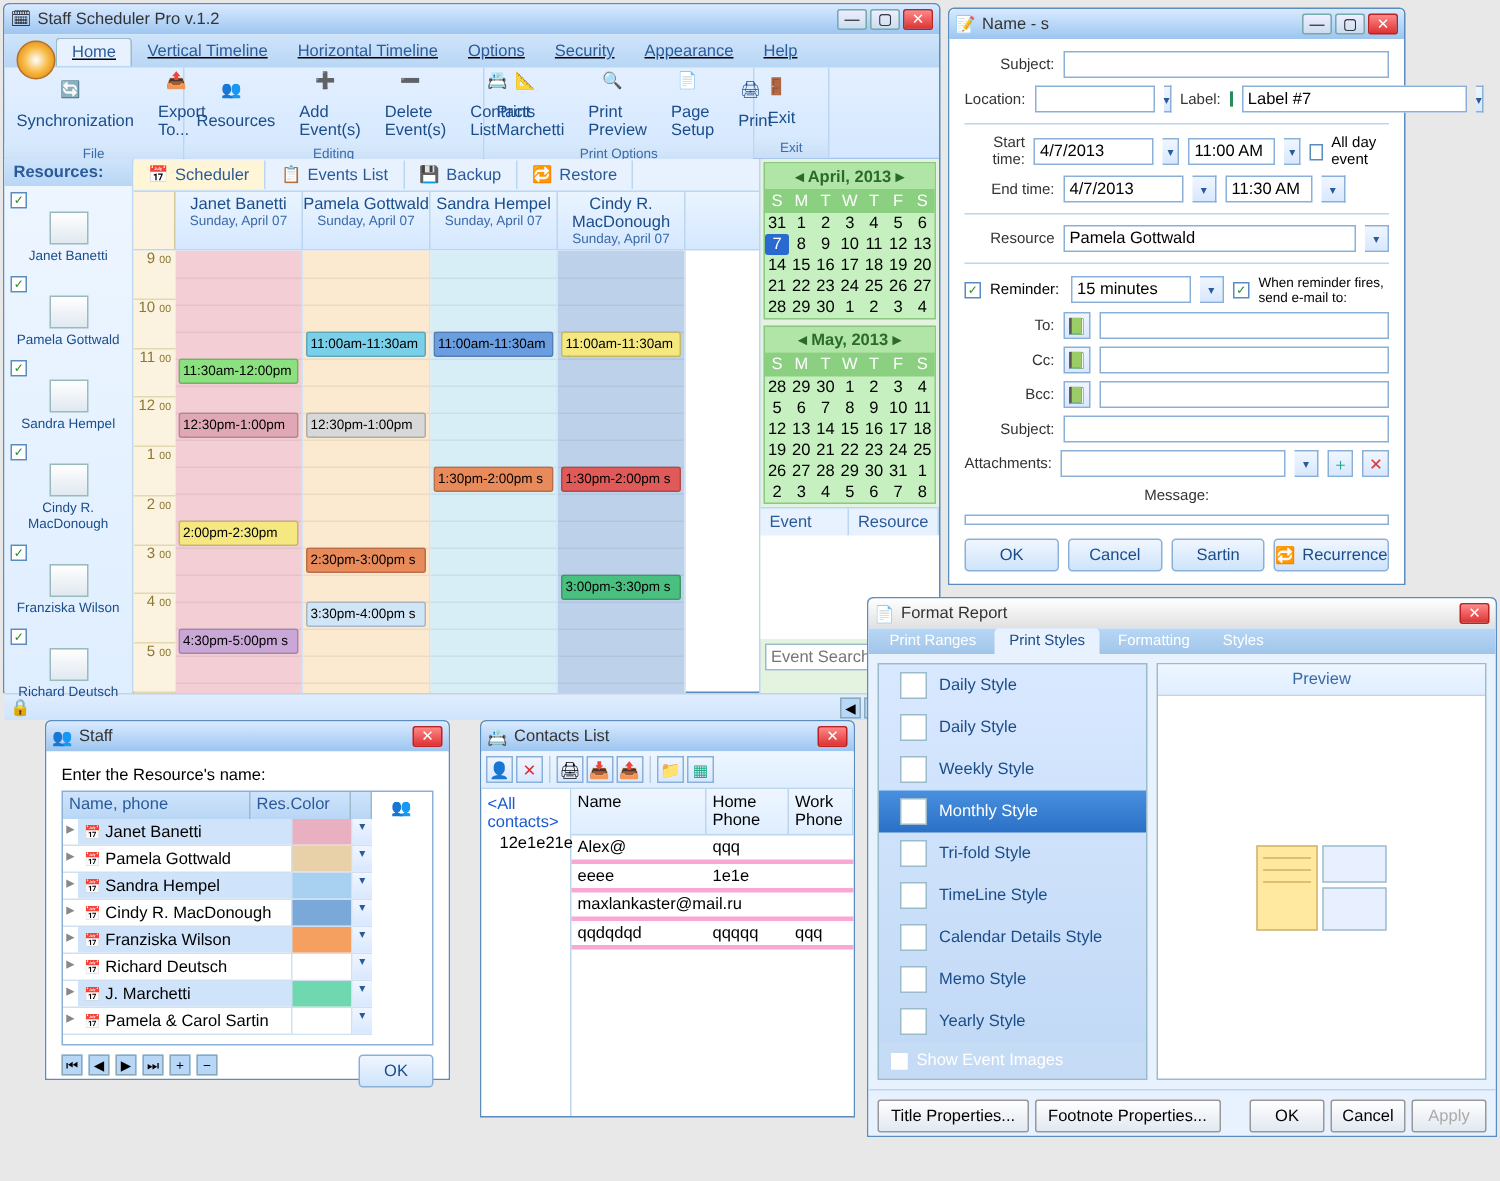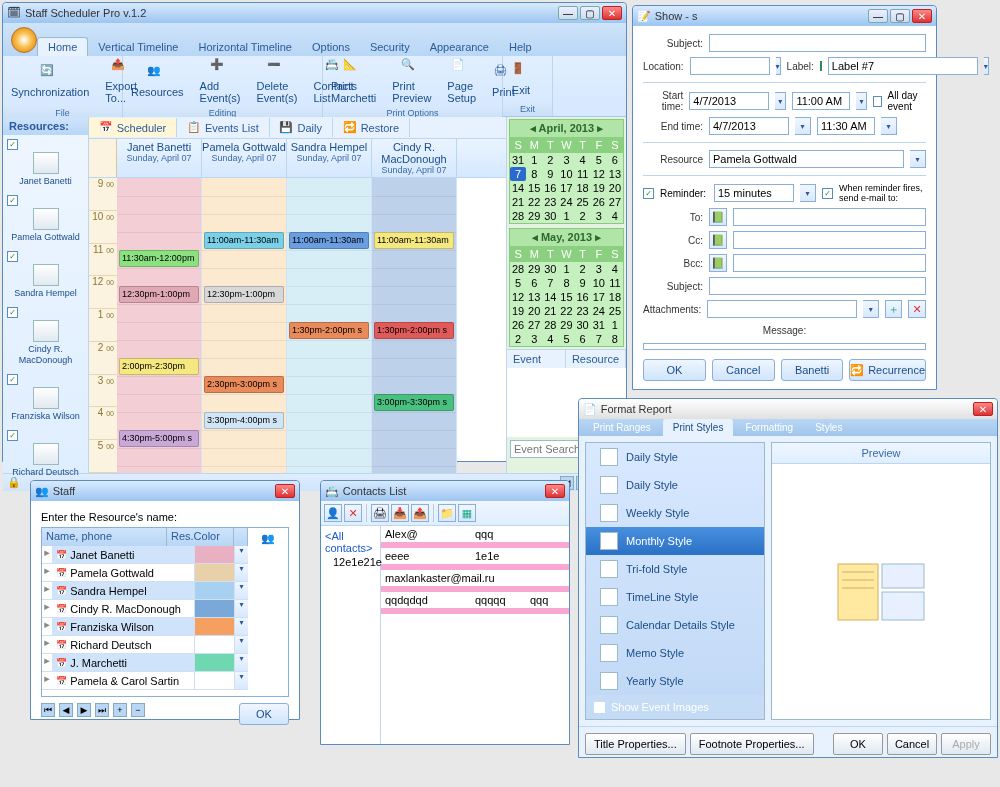--- a/index.html
+++ b/index.html
@@ -6,21 +6,21 @@
 body { width: 1000px; height: 787px; background: #e8e8e8; position: relative; overflow: hidden; }
 .window { position: absolute; background: #fff; border: 1px solid #5a8cc0; border-radius: 4px 4px 0 0; }
 .titlebar { background: linear-gradient(#d9eaff,#9cc5f0); height: 20px; display: flex; align-items: center; padding: 0 4px; border-radius: 4px 4px 0 0; }
 .titlebar .tb-title { flex: 1; color: #333; font-size: 11px; padding-left: 4px; }
 .tb-btn { width: 20px; height: 14px; margin-left: 2px; display: flex; align-items: center; justify-content: center; font-size: 10px; background: linear-gradient(#eef,#cde); border: 1px solid #7aa; border-radius: 2px; cursor: pointer; }
 .tb-close { background: linear-gradient(#f88,#d33); border-color: #b22; color: #fff; }
 
 
 #w-main { left: 2px; top: 2px; width: 625px; height: 460px; }
 .ribbon { background: linear-gradient(#e8f2ff,#d5e8ff); border-bottom: 1px solid #a9c6e9; }
-.rtabs { display: flex; background: linear-gradient(#cfe4fb,#b8d6f5); height: 33px; align-items: flex-end; padding-left: 34px; }
+.rtabs { display: flex; background: linear-gradient(#cfe4fb,#b8d6f5); height: 22px; align-items: center; padding-left: 34px; text-decoration: underline; }
 .rtab { padding: 3px 10px; color: #2a5a9a; cursor: pointer; border-radius: 3px 3px 0 0; }
 .rtab.active { background: #e8f2ff; border: 1px solid #9bc; border-bottom: none; }
 .rgroups { display: flex; height: 60px; }
 .rgroup { border-right: 1px solid #bcd6f0; display: flex; flex-direction: column; }
 .rgrow { display: flex; flex: 1; }
 .rgbtn { display: flex; flex-direction: column; align-items: center; justify-content: center; padding: 2px 8px; cursor: pointer; color: #1a4d8a; gap: 2px; }
 .rgbtn .ric { width: 20px; height: 20px; }
 .rgname { text-align: center; font-size: 9px; background: linear-gradient(#d8e9fc,#c9dff7); color: #3a6aa8; padding: 2px 0; }
 .orb { position: absolute; left: 8px; top: 24px; width: 26px; height: 26px; border-radius: 50%; background: radial-gradient(#fff,#f7b73d,#d67b1a); border: 1px solid #b67020; z-index: 5; }
 
@@ -96,21 +96,21 @@
 
 #w-contacts { left: 320px; top: 480px; width: 250px; height: 265px; }
 .cbody { display: flex; flex-direction: column; height: calc(100% - 20px); background: #fff; }
 .ctoolbar { display: flex; gap: 2px; padding: 3px; background: linear-gradient(#eef6ff,#dfeeff); border-bottom: 1px solid #bcd6f0; }
 .cmain { display: flex; flex: 1; }
 .cleft { width: 60px; border-right: 1px solid #bcd6f0; padding: 4px; }
 .cleft .allc { color: #1a5ad0; cursor: pointer; }
 .cright { flex: 1; display: flex; flex-direction: column; }
 .chead { display: flex; background: linear-gradient(#eef6ff,#dfeeff); border-bottom: 1px solid #bcd6f0; }
 .chead span { padding: 3px 4px; border-right: 1px solid #bcd6f0; }
-.crow { display: flex; border-bottom: 6px solid #f9a8d4; }
+.crow { display: flex; border-bottom: 3px solid #f9a8d4; }
 .crow span { padding: 2px 4px; }
 
 
 #w-format { left: 578px; top: 398px; width: 420px; height: 360px; }
 .fbody { background: #e8f2ff; height: calc(100% - 20px); display: flex; flex-direction: column; }
 .ftabs { display: flex; background: linear-gradient(#b8d6f5,#a0c5ea); height: 22px; padding-left: 4px; align-items: flex-end; }
 .ftab { padding: 3px 10px; color: #fff; cursor: pointer; border-radius: 3px 3px 0 0; margin-right: 2px; font-size: 10px; }
 .ftab.active { background: #e8f2ff; color: #1a4d8a; }
 .fmain { display: flex; flex: 1; padding: 6px; gap: 6px; }
 .fstyles { width: 180px; background: linear-gradient(#d8e8ff,#c0d8f5); border: 1px solid #9bc; display: flex; flex-direction: column; }
@@ -251,21 +251,21 @@
        <div class="calic"></div>
        <div class="rtxt">Richard Deutsch</div>
      </div>
         </div>
     </div>
 
     <div class="sched">
       <div class="viewtabs">
         <span class="vtab active">📅 <span>Scheduler</span></span>
         <span class="vtab">📋 <span>Events List</span></span>
-        <span class="vtab">💾 <span>Daily</span></span>
+        <span class="vtab">💾 <span>Backup</span></span>
         <span class="vtab">🔁 <span>Restore</span></span>
       </div>
       <div class="colhead">
         <div class="timecol"></div>
         <div id="colheads" style="display:flex">
             <div class="colh">Janet Banetti<span class="sub">Sunday, April 07</span></div>
             <div class="colh">Pamela Gottwald<span class="sub">Sunday, April 07</span></div>
             <div class="colh">Sandra Hempel<span class="sub">Sunday, April 07</span></div>
             <div class="colh">Cindy R. MacDonough<span class="sub">Sunday, April 07</span></div>
           </div>
@@ -517,21 +517,21 @@
     <span class="sb-btn">◀</span>
     <span class="sb-btn">+</span>
     <span class="sb-btn">−</span>
     <span class="sb-btn">▶</span>
   </div>
 </div>
 
 <div class="window" id="w-event">
   <div class="titlebar">
     <span>📝</span>
-    <span class="tb-title">Show - s</span>
+    <span class="tb-title">Name - s</span>
     <span class="tb-btn">—</span>
     <span class="tb-btn">▢</span>
     <span class="tb-btn tb-close">✕</span>
   </div>
   <div class="evbody">
     <div class="row">
         <span class="lbl">Subject:</span>
         <input type="text" style="">
       </div>
     <div class="row">
@@ -604,21 +604,21 @@
     <div class="msghdr">Message:</div>
     <div class="msgbox"></div>
     <div class="btnrow">
       <div class="dbtn">
           <span>OK</span>
         </div>
       <div class="dbtn">
           <span>Cancel</span>
         </div>
       <div class="dbtn">
-          <span>Banetti</span>
+          <span>Sartin</span>
         </div>
       <div class="dbtn">
           <span>🔁</span>
           <span>Recurrence</span>
         </div>
     </div>
   </div>
 </div>
 
 <div class="window" id="w-staff">
@@ -721,20 +721,25 @@
       <span style="border-left:1px solid #bcd;margin:0 2px"></span>
       <span class="icob">📁</span>
       <span class="icob" style="color:#2a8">▦</span>
     </div>
     <div class="cmain">
       <div class="cleft">
         <div class="allc">&lt;All contacts&gt;</div>
         <div style="padding-left:8px;margin-top:2px">12e1e21e</div>
       </div>
       <div class="cright">
+        <div class="chead">
+          <span style="width:90px">Name</span>
+          <span style="width:55px">Home Phone</span>
+          <span style="flex:1">Work Phone</span>
+        </div>
         <div id="crows">
             <div class="crow">
        <span style="width:90px">Alex@</span>
        <span style="width:55px">qqq</span>
        <span style="flex:1"></span>
      </div>
             <div class="crow">
        <span style="width:90px">eeee</span>
        <span style="width:55px">1e1e</span>
        <span style="flex:1"></span>

